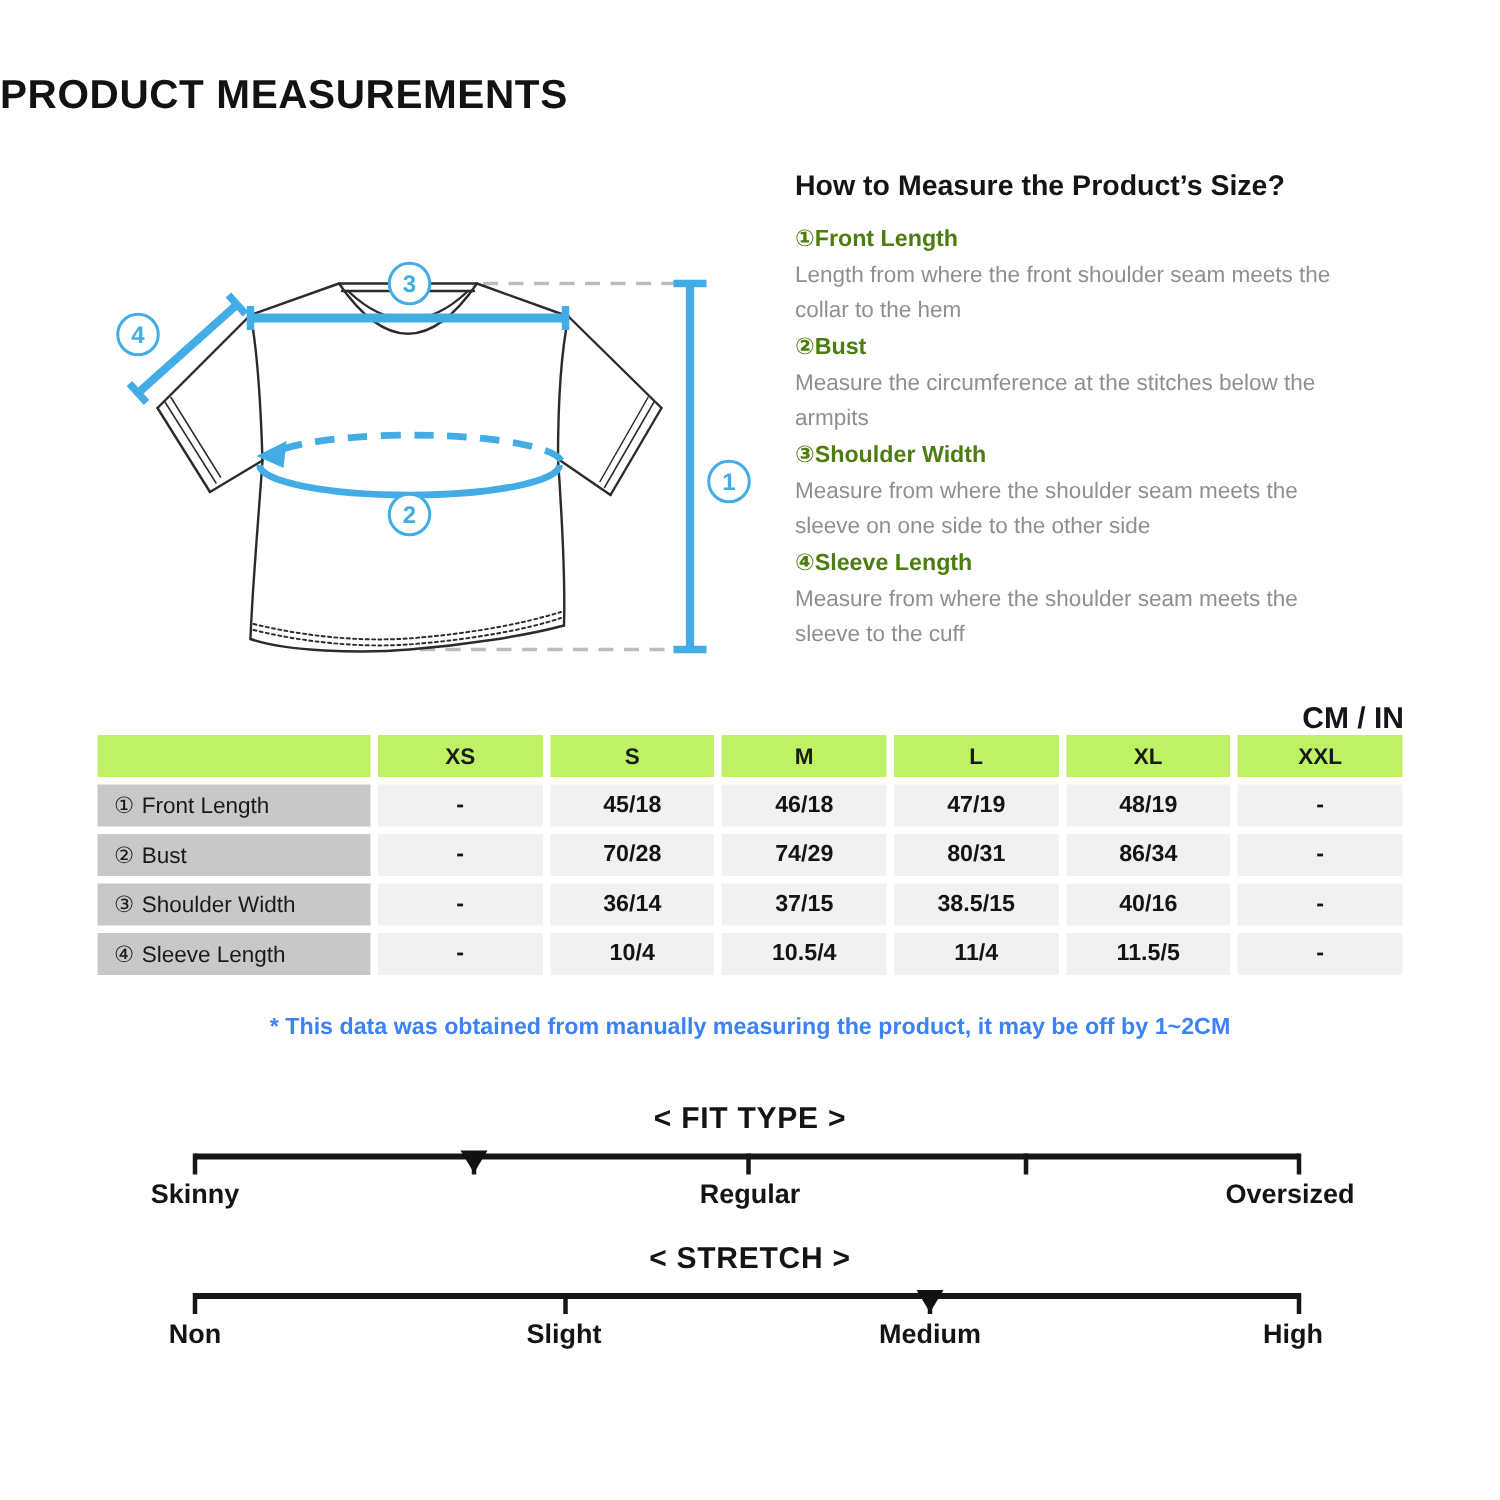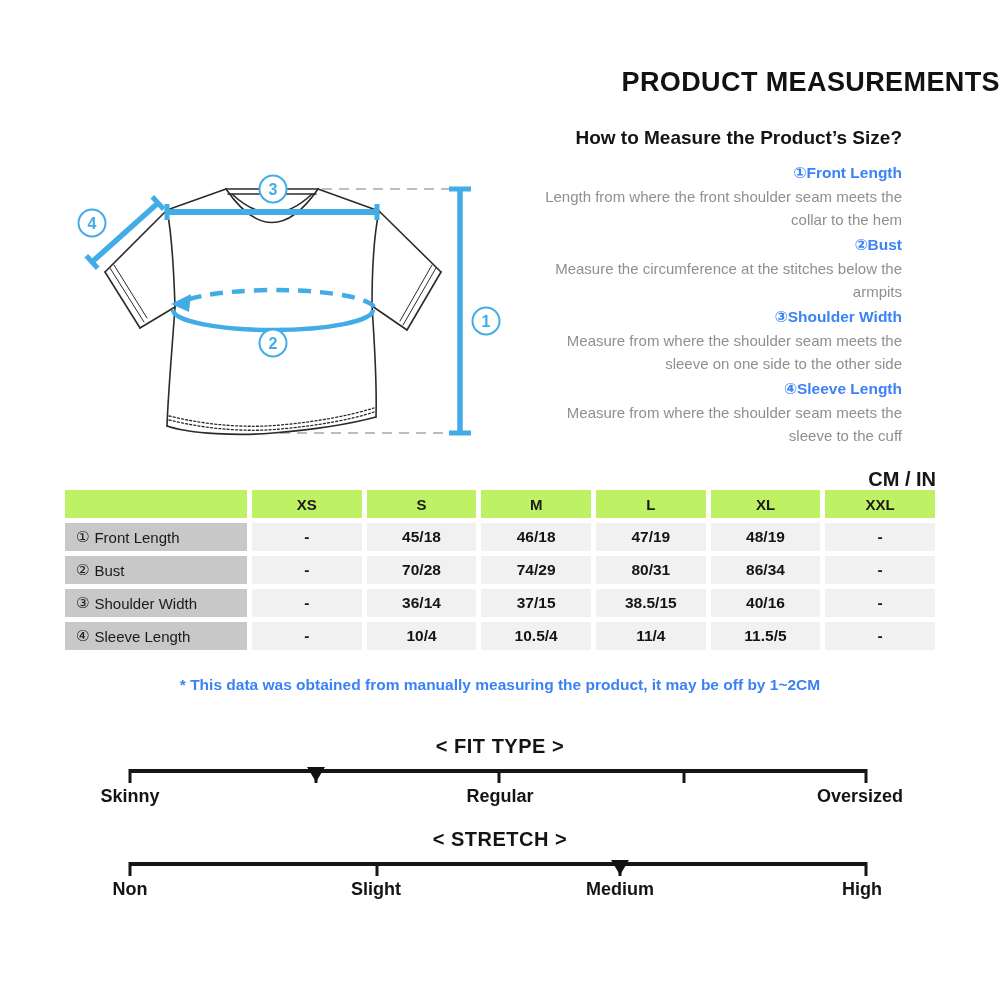--- a/index.html
+++ b/index.html
@@ -2,32 +2,32 @@
 <html><head>
 <meta charset="utf-8">
 <style>
   html,body{margin:0;padding:0;background:#ffffff;}
   .page{
     position:relative;width:1000px;height:1000px;background:#ffffff;overflow:hidden;
     font-family:"Liberation Sans","DejaVu Sans",sans-serif;color:#161616;
   }
   
   .page-title{
-    position:absolute;top:67px;left:0;width:100%;text-align:right;
+    position:absolute;top:48px;left:0;width:100%;text-align:left;
     font-size:27px;font-weight:800;letter-spacing:.4px;color:#121212;
   }
   .brand{position:absolute;top:46px;right:72px;font-size:35px;font-weight:800;color:#1c1c24;letter-spacing:.2px;}
   .brand .heart-dot{
     position:absolute;left:60px;top:-5px;width:14px;text-align:center;
     font-size:14px;line-height:14px;color:#1c1c24;background:#fff;border-radius:3px;
   }
   
-  .howto{position:absolute;left:530px;top:127px;width:372px;text-align:right;}
+  .howto{position:absolute;left:530px;top:114px;width:372px;}
   .howto-title{font-size:19px;font-weight:700;color:#141414;margin:0 0 12px 0;}
-  .mi-label{font-size:15.5px;font-weight:700;color:#3b82f6;line-height:24px;margin-top:2px;}
+  .mi-label{font-size:15.5px;font-weight:700;color:#4d7c0f;line-height:24px;margin-top:2px;}
   .mi-desc{font-size:15px;color:#8f8f8f;line-height:23px;}
   
   .diagram{position:absolute;left:70px;top:150px;width:440px;height:320px;}
   
   .units{position:absolute;top:468px;right:64px;font-size:20px;font-weight:700;}
   .meas-table{
     position:absolute;left:65px;top:490px;width:870px;
     display:grid;grid-template-columns:182px repeat(6,1fr);grid-auto-rows:28px;gap:5px;
   }
   .th{background:#bef264;display:flex;align-items:center;justify-content:center;

